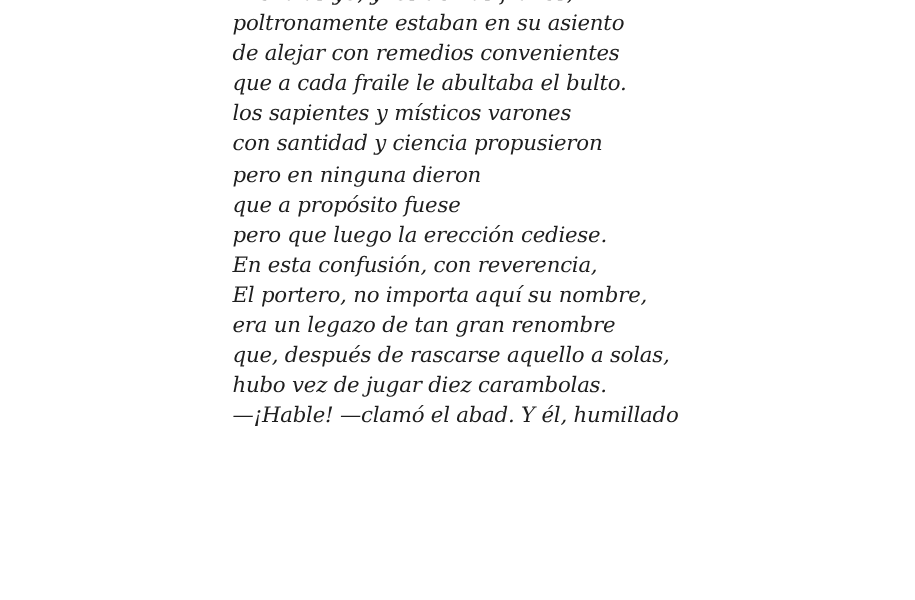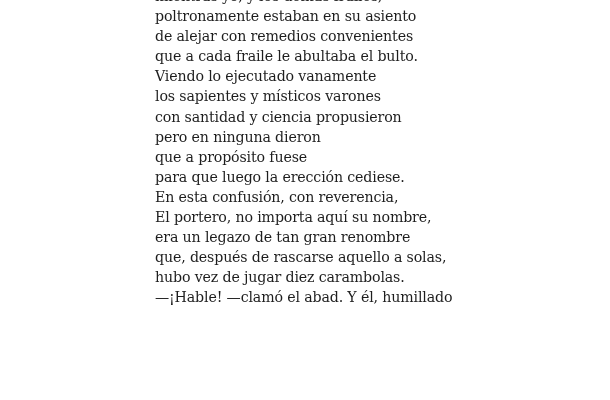--- a/index.html
+++ b/index.html
@@ -13,35 +13,34 @@
     left: 155px;
     top: -14px;
     margin: 0;
     padding: 0;
     font-family: "DejaVu Serif", "Liberation Serif", serif;
     font-size: 14.2px;
     line-height: 20.1px;
     color: #1e1e1e;
     letter-spacing: -0.15px;
   }
-  .line { display: block; white-space: nowrap; }
+  .line { display: block; white-space: nowrap; font-style: italic; }
 </style>
 </head>
 <body>
 
 <div class="poem">
   <span class="line">mientras yo, y los demás frailes,</span>
   <span class="line">poltronamente estaban en su asiento</span>
   <span class="line">de alejar con remedios convenientes</span>
   <span class="line">que a cada fraile le abultaba el bulto.</span>
-  <span class="line">Viendo lo ejecutado vanamente</span>
   <span class="line">los sapientes y místicos varones</span>
   <span class="line">con santidad y ciencia propusieron</span>
   <span class="line">pero en ninguna dieron</span>
   <span class="line">que a propósito fuese</span>
-  <span class="line">para que luego la erección cediese.</span>
+  <span class="line">pero que luego la erección cediese.</span>
   <span class="line">En esta confusión, con reverencia,</span>
   <span class="line">El portero, no importa aquí su nombre,</span>
   <span class="line">era un legazo de tan gran renombre</span>
   <span class="line">que, después de rascarse aquello a solas,</span>
   <span class="line">hubo vez de jugar diez carambolas.</span>
   <span class="line">—¡Hable! —clamó el abad. Y él, humillado</span>
 </div>
 
 </body></html>

